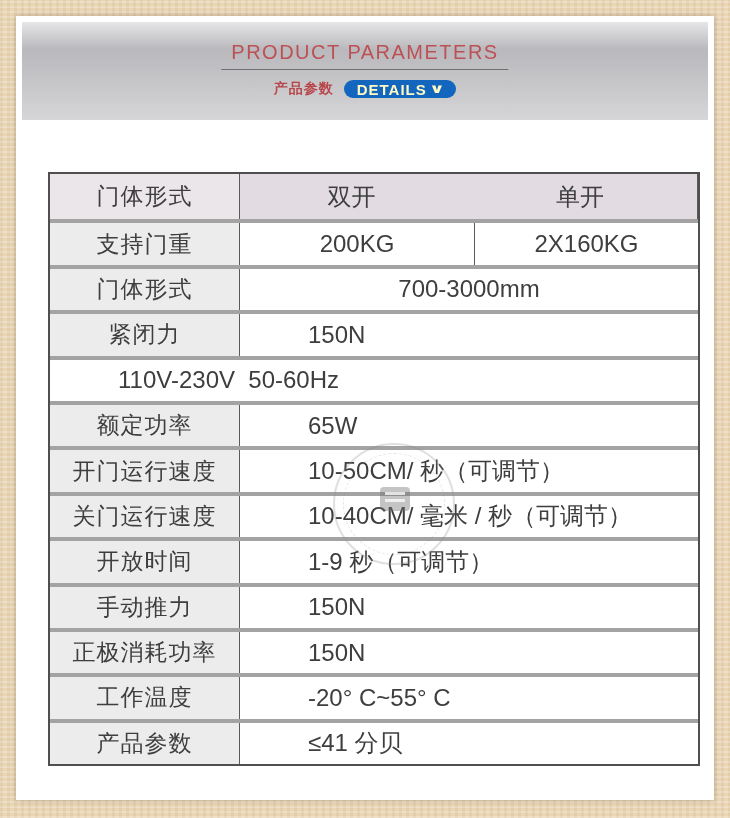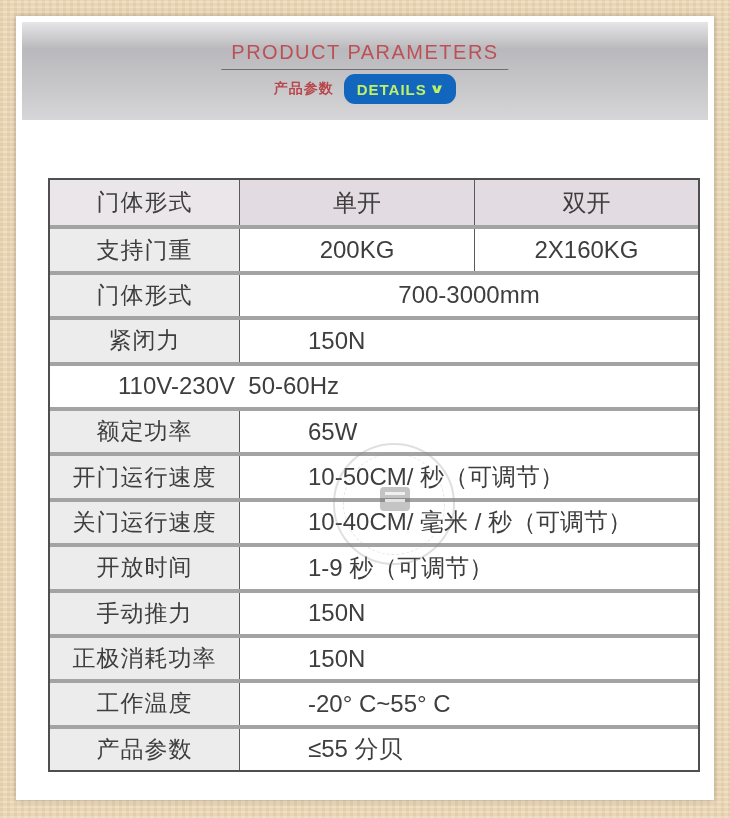--- a/index.html
+++ b/index.html
@@ -25,27 +25,27 @@
     color:var(--title-red,#bd5055);font-size:20px;letter-spacing:1.5px;
     white-space:nowrap;padding:0 10px 5px;border-bottom:1px solid #6e6e6e;
   }
   .cn-row{
     position:absolute;top:55px;left:0;right:0;height:24px;
     display:flex;justify-content:center;align-items:center;gap:10px;
   }
   .title-cn{color:#b8474c;font-size:14px;font-weight:bold;letter-spacing:1px;}
   .details-pill{
     display:inline-flex;align-items:center;gap:5px;cursor:pointer;
-    background:var(--details-blue,#1366bd);color:#bef264;height:30px;padding:0 13px;
+    background:var(--details-blue,#1366bd);color:#fef9c3;height:18px;padding:0 13px;
     border-radius:11px;font-size:15px;font-weight:bold;letter-spacing:1px;
   }
   .chev{font-size:13px;font-weight:bold;transform:scaleX(1.5);margin-top:-1px;}
   
   .ptable{
-    position:absolute;left:32px;top:162px;width:652px;
+    position:absolute;left:32px;top:156px;width:652px;
     border:2px solid #4f4f4f;background:#fff;box-sizing:border-box;text-align:center;
   }
   .trow{display:flex;height:45.4px;box-sizing:border-box;overflow:hidden;}
   .trow + .trow{border-top:4px solid #a3a3a3;}
   .cell{
     display:flex;align-items:center;justify-content:center;
     box-sizing:border-box;color:#3e3e3e;
   }
   .lab{
     width:190px;flex:none;background:#ececec;
@@ -88,22 +88,22 @@
       <span class="details-pill">
         <span>DETAILS</span>
         <span class="chev">∨</span>
       </span>
     </div>
   </div>
 
   <div class="ptable">
       <div class="trow head">
         <div class="cell lab">门体形式</div>
+        <div class="cell val v2">双开</div>
         <div class="cell val v1">单开</div>
-        <div class="cell val v2">双开</div>
       </div>
       <div class="trow">
         <div class="cell lab">支持门重</div>
         <div class="cell val v1">200KG</div>
         <div class="cell val v2">2X160KG</div>
       </div>
       <div class="trow">
         <div class="cell lab">门体形式</div>
         <div class="cell val v2">700-3000mm</div>
       </div>
@@ -137,21 +137,21 @@
       <div class="trow">
         <div class="cell lab">正极消耗功率</div>
         <div class="cell val merged">150N</div>
       </div>
       <div class="trow">
         <div class="cell lab">工作温度</div>
         <div class="cell val merged">-20° C~55° C</div>
       </div>
       <div class="trow">
         <div class="cell lab">产品参数</div>
-        <div class="cell val merged">≤55 分贝</div>
+        <div class="cell val merged">≤41 分贝</div>
       </div>
     </div>
 
   <div class="wm">
     <span class="blob"></span>
   </div>
 
 </div>
 
 </body></html>

